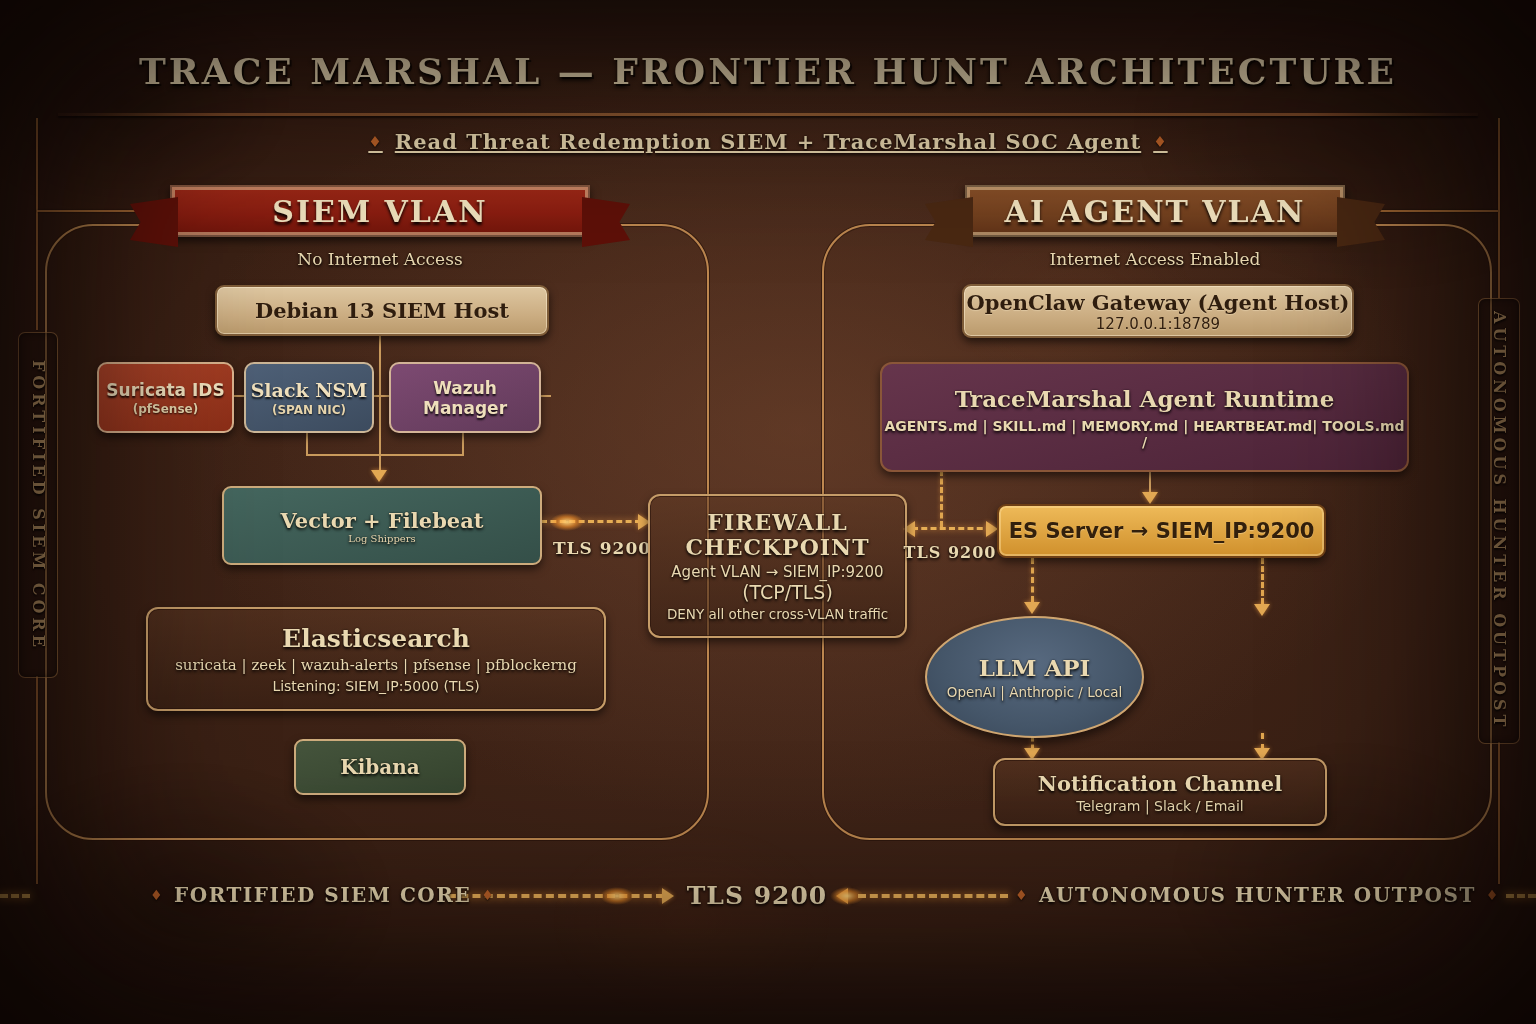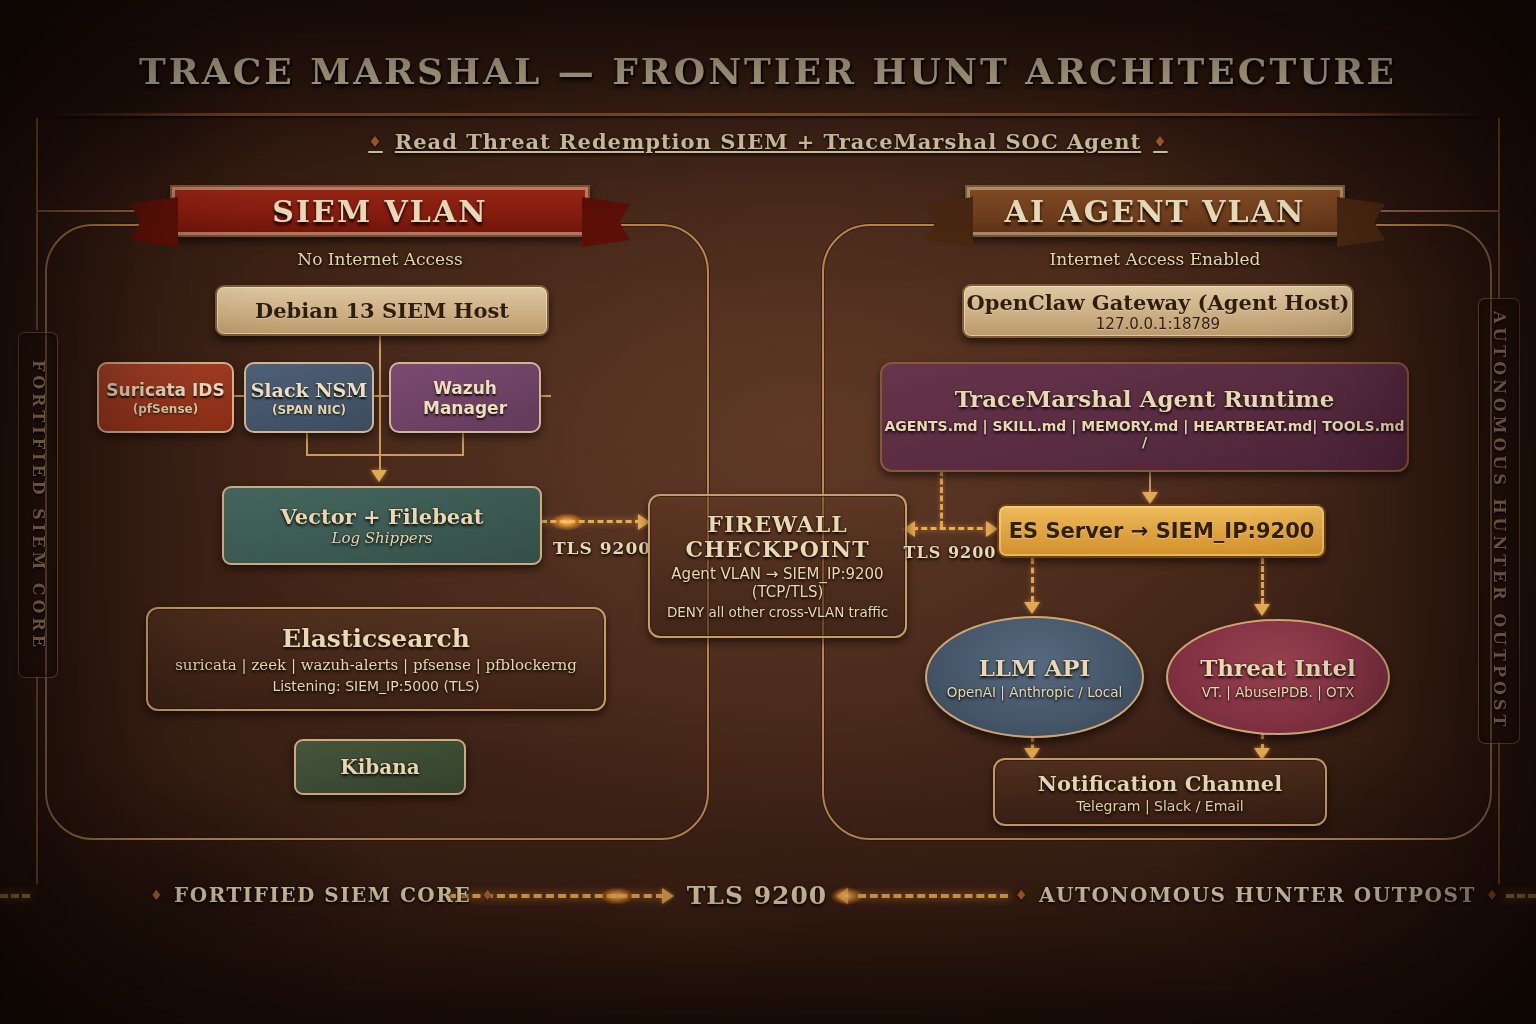--- a/index.html
+++ b/index.html
@@ -142,21 +142,21 @@
   <div class="abs node sensor sans" style="left:244px;top:362px;width:126px;height:67px;background:linear-gradient(160deg,#4f6178,#3c4b5e);">
     <div class="t" style="font-family:'DejaVu Serif','Liberation Serif',serif;font-size:19px;">Slack NSM</div>
     <div class="s">(SPAN NIC)</div>
   </div>
   <div class="abs node sensor sans" style="left:389px;top:362px;width:148px;height:67px;background:linear-gradient(160deg,#7d4a72,#613a59);">
     <div class="t">Wazuh Manager</div>
   </div>
 
   <div class="abs node" style="left:222px;top:486px;width:316px;height:75px;background:linear-gradient(165deg,#45675f,#344f48);border:2px solid #cdab7c;">
     <div class="cream" style="font-size:21px;font-weight:bold;">Vector + Filebeat</div>
-    <div class="cream" style="font-size:15px;font-style:italic;">Log Shippers</div>
+    <div class="cream" style="font-size:10px;">Log Shippers</div>
   </div>
 
   <div class="abs node panelbox" style="left:146px;top:607px;width:456px;height:100px;border-radius:12px;">
     <div class="cream" style="font-size:25px;font-weight:bold;">Elasticsearch</div>
     <div class="cream" style="font-size:15px;margin-top:3px;">suricata  |  zeek | wazuh-alerts  |  pfsense  |  pfblockerng</div>
     <div class="cream sans" style="font-size:14px;margin-top:4px;">Listening: SIEM_IP:5000 (TLS)</div>
   </div>
 
   <div class="abs node" style="left:294px;top:739px;width:168px;height:52px;background:linear-gradient(165deg,#46553d,#35442e);border:2px solid #cdab7c;">
     <div class="cream" style="font-size:20px;font-weight:bold;">Kibana</div>
@@ -173,21 +173,21 @@
 
   <div class="abs dh" style="left:541px;top:520px;width:100px;"></div>
   <div class="abs arr right" style="left:638px;top:514px;"></div>
   <div class="abs glow" style="left:550px;top:513px;"></div>
   <div class="abs cream tlslab" style="left:552px;top:538px;width:100px;text-align:center;">TLS 9200</div>
 
   <div class="abs node panelbox" style="left:648px;top:494px;width:255px;height:140px;border-radius:12px;z-index:4;">
     <div class="cream" style="font-size:22px;font-weight:bold;letter-spacing:1px;line-height:1.1;">FIREWALL</div>
     <div class="cream" style="font-size:22px;font-weight:bold;letter-spacing:1px;line-height:1.1;">CHECKPOINT</div>
     <div class="cream sans" style="font-size:15px;margin-top:4px;">Agent VLAN → SIEM_IP:9200</div>
-    <div class="cream sans" style="font-size:15px;padding-left:20px;">(TCP/TLS)</div>
+    <div class="cream sans" style="font-size:19px;padding-left:20px;">(TCP/TLS)</div>
     <div class="cream sans" style="font-size:13.5px;margin-top:3px;">DENY all other cross-VLAN traffic</div>
   </div>
 
   <div class="abs dh" style="left:912px;top:527px;width:80px;"></div>
   <div class="abs arr left" style="left:903px;top:521px;"></div>
   <div class="abs arr right" style="left:986px;top:521px;"></div>
   <div class="abs cream tlslab" style="left:900px;top:543px;width:100px;text-align:center;font-size:16px;">TLS 9200</div>
   <div class="abs dv" style="left:940px;top:470px;height:57px;"></div>
 
   <div class="abs node tanbox" style="left:962px;top:284px;width:388px;height:50px;">
@@ -210,24 +210,20 @@
   <div class="abs dv" style="left:1031px;top:558px;height:44px;"></div>
   <div class="abs arr down" style="left:1024px;top:602px;"></div>
   <div class="abs dv" style="left:1261px;top:558px;height:46px;"></div>
   <div class="abs arr down" style="left:1254px;top:604px;"></div>
 
   <div class="abs ellipse" style="left:925px;top:616px;width:215px;height:118px;background:radial-gradient(ellipse at 50% 38%,#57697f 0%,#455669 60%,#374556 100%);">
     <div class="cream" style="font-size:23px;font-weight:bold;">LLM API</div>
     <div class="cream sans" style="font-size:13.5px;margin-top:3px;">OpenAI | Anthropic / Local</div>
   </div>
 
-  <div class="abs ellipse" style="left:1166px;top:619px;width:220px;height:112px;background:radial-gradient(ellipse at 50% 38%,#98414f 0%,#823243 60%,#6a2735 100%);">
-    <div class="cream" style="font-size:23px;font-weight:bold;">Threat Intel</div>
-    <div class="cream sans" style="font-size:13.5px;margin-top:3px;">VT. | AbuseIPDB. | OTX</div>
-  </div>
 
   <div class="abs dv" style="left:1031px;top:736px;height:14px;"></div>
   <div class="abs arr down" style="left:1024px;top:748px;"></div>
   <div class="abs dv" style="left:1261px;top:733px;height:17px;"></div>
   <div class="abs arr down" style="left:1254px;top:748px;"></div>
 
   <div class="abs node panelbox" style="left:993px;top:758px;width:330px;height:64px;border-radius:12px;">
     <div class="cream" style="font-size:21px;font-weight:bold;">Notification Channel</div>
     <div class="cream sans" style="font-size:14px;margin-top:2px;">Telegram | Slack / Email</div>
   </div>

